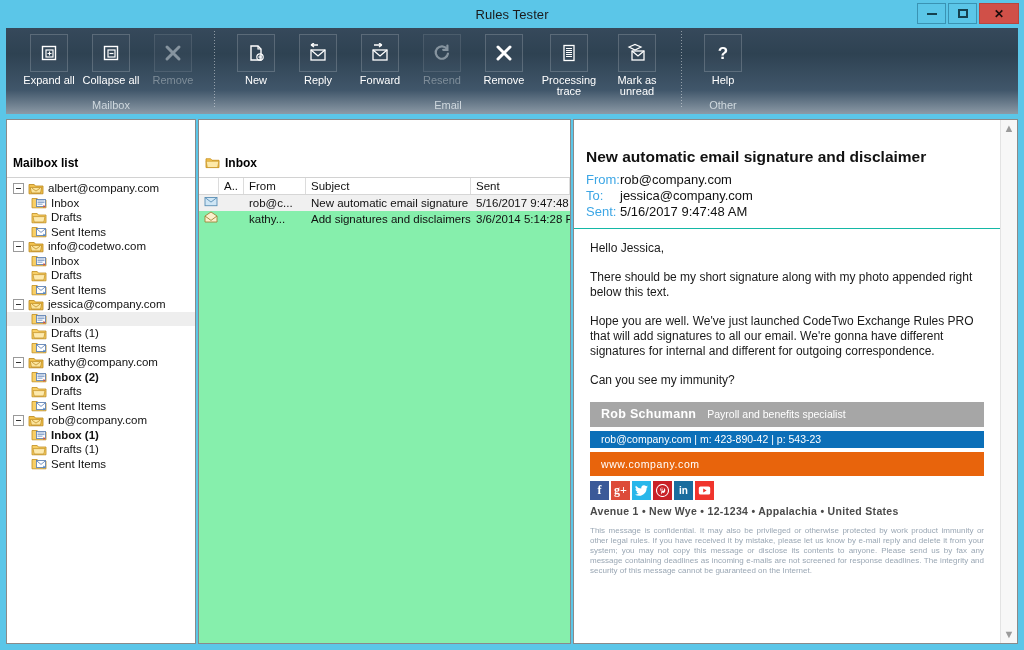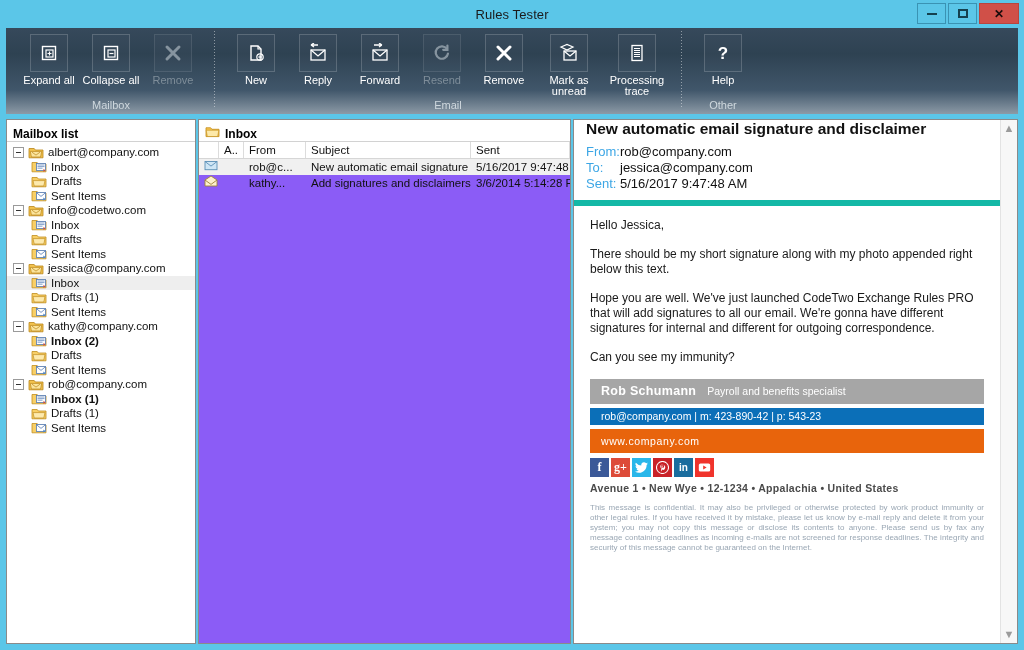--- a/index.html
+++ b/index.html
@@ -137,28 +137,29 @@
     min-height: 0;
   }
   .pane-tree { width: 190px; flex: 0 0 190px; }
   .pane-list { flex: 1 1 auto; margin-left: 2px; min-width: 0; }
   .pane-view { width: 445px; flex: 0 0 445px; margin-left: 2px; }
 
   .pane-header {
     height: 22px;
     flex: 0 0 22px;
     display: flex;
-    align-items: flex-end;
+    align-items: flex-start;
     padding: 0 6px;
     font-weight: bold;
     font-size: 12px;
     color: #000;
     border-bottom: 1px solid #d2d2d2;
     background: #ffffff;
     gap: 5px;
+    margin-top: 36px;
   }
 
   
   .tree { flex: 1 1 auto; overflow: hidden; padding-top: 3px; background: #fff; }
   .tree-row {
     height: 14.5px;
     display: flex;
     align-items: center;
     font-size: 11.5px;
     color: #111;
@@ -197,37 +198,37 @@
     padding-left: 5px;
     line-height: 16px;
     overflow: hidden;
     white-space: nowrap;
   }
   .c-icon { width: 20px; flex: 0 0 20px; }
   .c-att  { width: 25px; flex: 0 0 25px; }
   .c-from { width: 62px; flex: 0 0 62px; }
   .c-subj { width: 165px; flex: 0 0 165px; }
   .c-sent { flex: 1 1 auto; }
-  .msg-rows { flex: 1 1 auto; background: #8b5cf6; }
+  .msg-rows { flex: 1 1 auto; background: #86efac; }
   .msg-row {
     display: flex;
     height: 16px;
     font-size: 11.5px;
     color: #111;
     align-items: center;
   }
   .msg-row.selected { background: #f0f0f0; }
   .msg-row > div { padding-left: 5px; overflow: hidden; white-space: nowrap; line-height: 15px; }
 
   
   .view-wrap { flex: 1 1 auto; display: flex; min-height: 0; }
   .view-body { flex: 1 1 auto; min-width: 0; display: flex; flex-direction: column; }
   .mail-head {
-    padding: 0 12px 8px 12px;
-    border-bottom: 6px solid #14b8a6;
+    padding: 28px 12px 8px 12px;
+    border-bottom: 1px solid #14b8a6;
     flex: 0 0 auto;
   }
   .mail-subject {
     font-size: 15.5px;
     font-weight: bold;
     color: #111;
     margin-bottom: 6px;
   }
   .mail-field { display: flex; font-size: 13px; line-height: 16px; }
   .mail-field .lbl { color: #3ca6e5; width: 34px; flex: 0 0 34px; }
@@ -419,36 +420,36 @@
         <div class="rb-btn">
           <div class="rb-icon">
             <svg width="20" height="20" viewBox="0 0 20 20">
                 <path d="M4 4 L16 16 M16 4 L4 16" stroke="#fff" stroke-width="3" stroke-linecap="round"></path>
               </svg>
           </div>
           <div class="rb-label">Remove</div>
         </div>
         <div class="rb-btn wide">
           <div class="rb-icon">
+            <svg width="20" height="20" viewBox="0 0 20 20">
+                <rect x="5" y="2.5" width="10" height="15" fill="none" stroke="#fff" stroke-width="1.3"></rect>
+                <path d="M7 5.5h6M7 7.5h6M7 9.5h6M7 11.5h6M7 13.5h6" stroke="#fff" stroke-width="1"></path>
+              </svg>
+          </div>
+          <div class="rb-label">Processing trace</div>
+        </div>
+        <div class="rb-btn wide">
+          <div class="rb-icon">
             <svg width="22" height="20" viewBox="0 0 22 20">
                 <path d="M3 4 l6-2.5 l6 2.5 l-6 3 z" fill="none" stroke="#fff" stroke-width="1.2"></path>
                 <rect x="6" y="8" width="12" height="9" fill="none" stroke="#fff" stroke-width="1.3"></rect>
                 <path d="M6 8 l6 5 l6-5" fill="none" stroke="#fff" stroke-width="1.3"></path>
               </svg>
           </div>
           <div class="rb-label">Mark as unread</div>
-        </div>
-        <div class="rb-btn wide">
-          <div class="rb-icon">
-            <svg width="20" height="20" viewBox="0 0 20 20">
-                <rect x="5" y="2.5" width="10" height="15" fill="none" stroke="#fff" stroke-width="1.3"></rect>
-                <path d="M7 5.5h6M7 7.5h6M7 9.5h6M7 11.5h6M7 13.5h6" stroke="#fff" stroke-width="1"></path>
-              </svg>
-          </div>
-          <div class="rb-label">Processing trace</div>
         </div>
       </div>
       <div class="group-label">Email</div>
     </div>
 
     <div class="rb-sep"></div>
 
     <div class="ribbon-group">
       <div class="btn-row">
         <div class="rb-btn">

